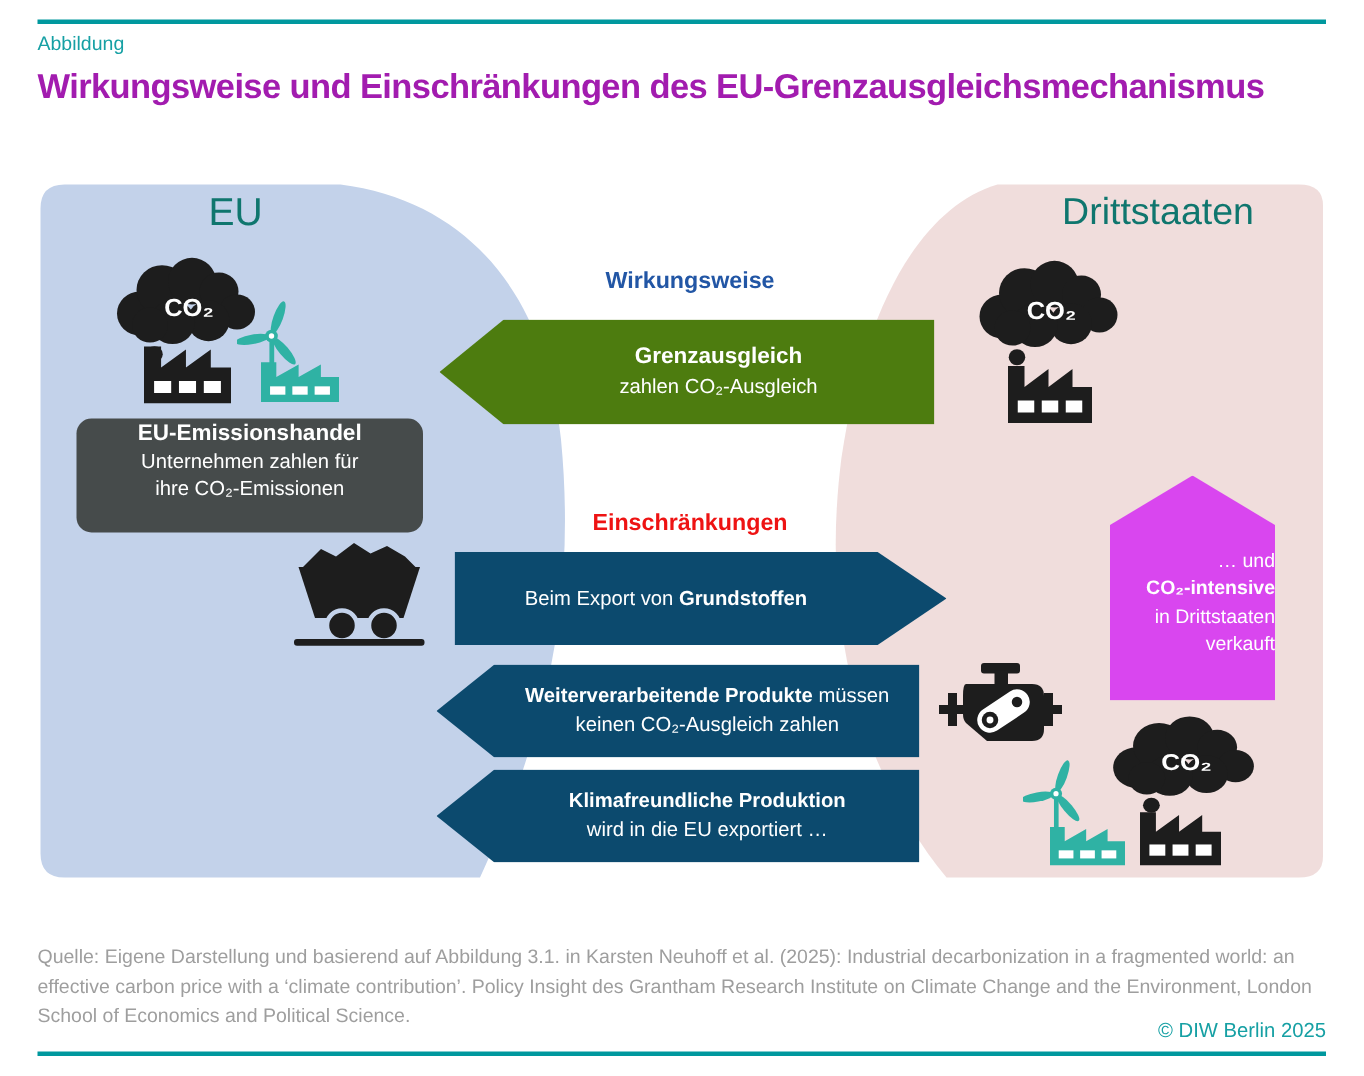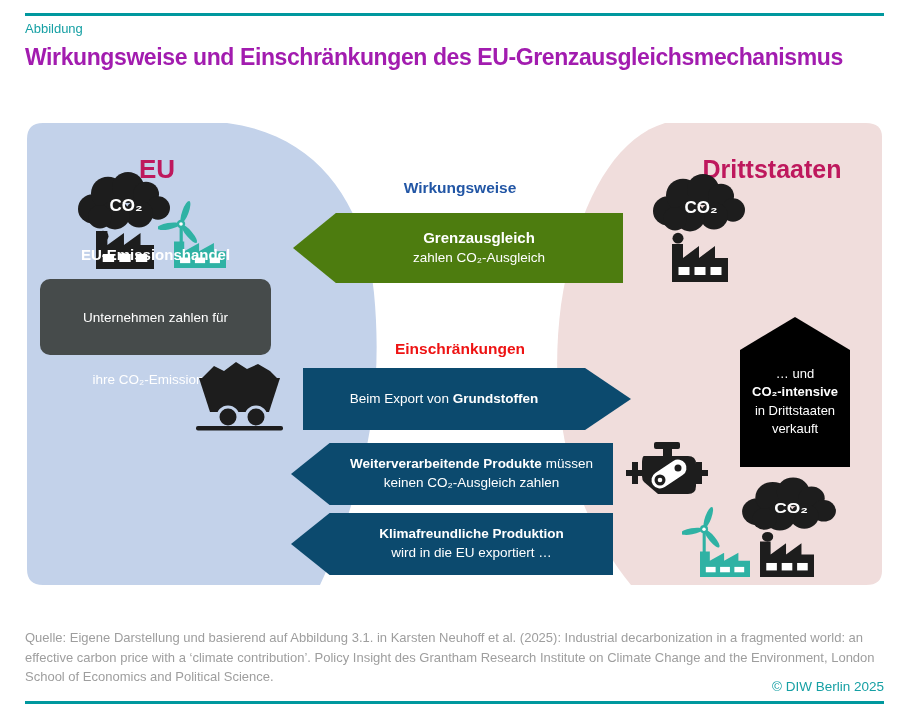--- a/index.html
+++ b/index.html
@@ -5,45 +5,45 @@
   html,body{margin:0;padding:0;background:#fff;}
   body{font-family:"Liberation Sans",sans-serif;}
   .page{position:relative;width:909px;height:717px;background:#fff;overflow:hidden;}
   .rule{position:absolute;left:25px;width:859px;height:3px;background:#00989e;}
   .top-rule{top:13px;}
   .bottom-rule{top:701px;height:2.5px;}
   .kicker{position:absolute;left:25px;top:21px;font-size:13px;color:#16a0a4;}
   .title{position:absolute;left:25px;top:44px;margin:0;font-size:23px;font-weight:bold;color:#a21caf;letter-spacing:-0.4px;white-space:nowrap;}
   .diagram{position:absolute;left:0;top:0;width:909px;height:717px;}
   .blobs{position:absolute;left:25px;top:115px;}
-  .region-label{position:absolute;font-weight:bold;color:#be185d;margin-top:28px;}
+  .region-label{position:absolute;font-weight:normal;color:#0f766e;}
   .eu-label{left:60px;top:126px;width:194px;text-align:center;font-size:26px;}
   .third-label{left:660px;top:127px;width:224px;text-align:center;font-size:25px;}
   .icon{position:absolute;}
   .heading{position:absolute;left:330px;width:260px;text-align:center;font-weight:bold;font-size:15.5px;}
   .heading.blue{top:179px;color:#2256a5;}
   .heading.red{top:340px;color:#ee1313;}
   .arrow{position:absolute;color:#fff;font-size:13.5px;line-height:1.38;text-align:center;display:flex;flex-direction:column;justify-content:center;}
   .arrow .at{font-weight:bold;font-size:15px;}
   .b{font-weight:bold;}
   .arrow-blue{left:293px;top:213px;width:330px;height:70px;background:#4d7c0f;
     clip-path:polygon(0% 50%,13% 0%,100% 0%,100% 100%,13% 100%);padding-left:42px;box-sizing:border-box;}
   .arrow-red{background:#0c4a6e;}
   .arrow-r1{left:303px;top:368px;width:328px;height:62px;
     clip-path:polygon(0% 0%,86% 0%,100% 50%,86% 100%,0% 100%);padding-right:46px;box-sizing:border-box;}
   .arrow-r2{left:291px;top:443px;width:322px;height:62px;
     clip-path:polygon(0% 50%,12% 0%,100% 0%,100% 100%,12% 100%);padding-left:39px;box-sizing:border-box;}
   .arrow-r3{left:291px;top:513px;width:322px;height:62px;
     clip-path:polygon(0% 50%,12% 0%,100% 0%,100% 100%,12% 100%);padding-left:39px;box-sizing:border-box;}
-  .ets-box{position:absolute;left:40px;top:279px;width:231px;height:76px;background:#464b4b;border-radius:10px;
-    color:#fff;text-align:center;font-size:13.5px;line-height:1.32;display:flex;flex-direction:column;justify-content:center;gap:44px;}
+  .ets-box{position:absolute;left:51px;top:279px;width:231px;height:76px;background:#464b4b;border-radius:10px;
+    color:#fff;text-align:center;font-size:13.5px;line-height:1.32;display:flex;flex-direction:column;justify-content:flex-start;}
   .ets-box .at{font-weight:bold;font-size:15px;}
-  .house{position:absolute;left:740px;top:317px;width:110px;height:150px;background:#000000;
+  .house{position:absolute;left:740px;top:317px;width:110px;height:150px;background:#d946ef;
     clip-path:polygon(50% 0%,100% 22%,100% 100%,0% 100%,0% 22%);
-    color:#fff;font-size:13px;line-height:1.42;text-align:center;box-sizing:border-box;padding-top:48px;}
+    color:#fff;font-size:13px;line-height:1.42;text-align:right;box-sizing:border-box;padding-top:48px;}
   .source{position:absolute;left:25px;top:628px;width:859px;margin:0;font-size:13px;line-height:1.5;color:#9e9e9e;}
   .copyright{position:absolute;left:25px;top:679px;width:859px;text-align:right;font-size:13.5px;color:#16a0a4;}
   svg text{font-family:"Liberation Sans",sans-serif;}
 </style>
 </head>
 <body>
 
 <div class="page">
 
   <svg width="0" height="0" style="position:absolute">

